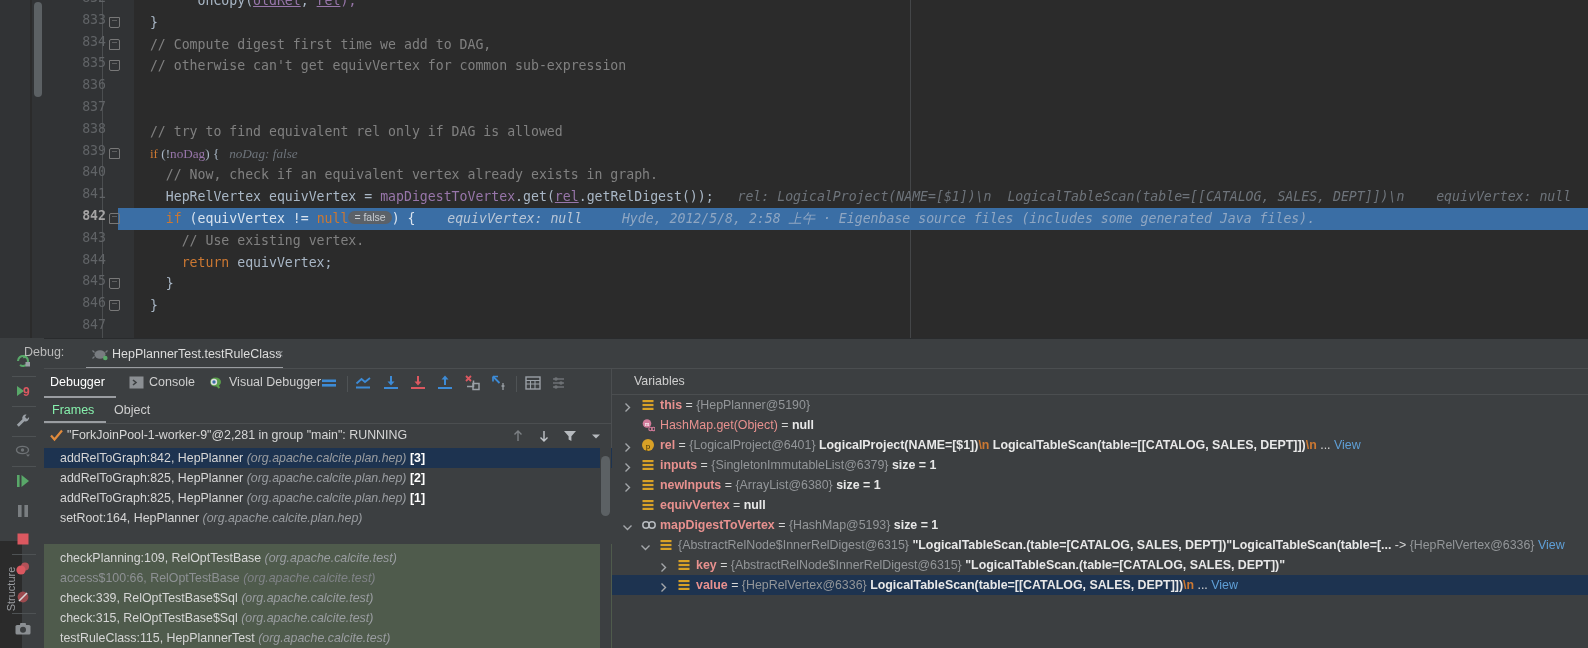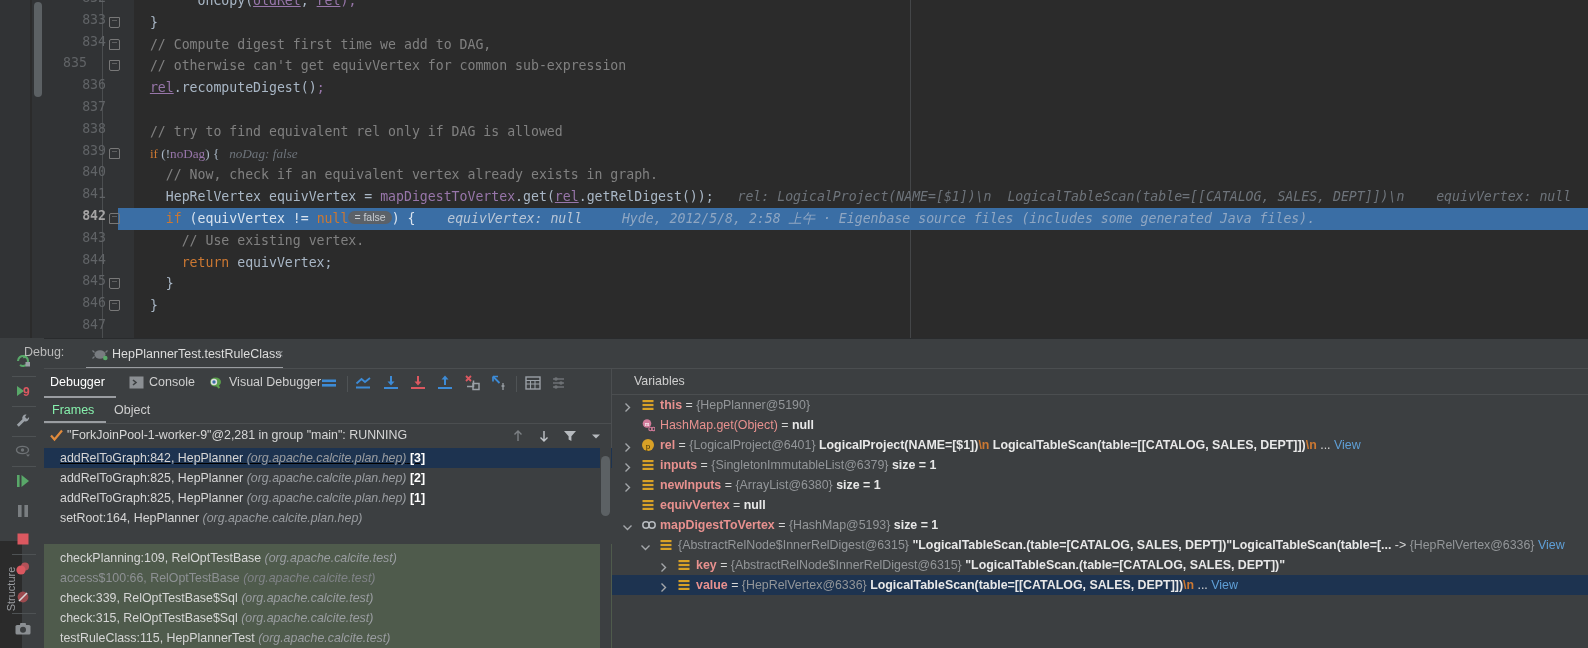--- a/index.html
+++ b/index.html
@@ -108,21 +108,21 @@
 
   
   .thread-bar { position:absolute; left:44px; top:86px; width:568px; height:24px; }
   .thread-txt { position:absolute; left:23px; top:4px; font-size:12.4px; color:#d6d6d6; white-space:nowrap; }
   .thread-check { position:absolute; left:6px; top:4px; width:13px; height:13px; }
   .tbar-icon { position:absolute; top:5px; width:14px; height:14px; }
 
   
   .frames { position:absolute; left:44px; top:110px; width:568px; height:200px; background:#3c3f41; overflow:hidden; }
   .frow { position:absolute; left:0; width:568px; height:20px; line-height:20px; font-size:12.4px; white-space:nowrap; padding-left:16px; }
-  .frow.sel { background:#1d3350;text-decoration:underline; }
+  .frow.sel { background:#1d3350; }
   .frow.test { background:#4f5b4c; }
   .fname { color:#d6d6d6; }
   .fname.dim { color:#8e9194; }
   .fpkg { color:#9a9da1; font-style:italic; }
   .fpkg.dim { color:#808387; font-style:italic; }
   .fidx { color:#ffffff; font-weight:bold; }
   .frames-scroll-track { position:absolute; left:600px; top:0; width:11px; height:200px; background:#3c3f41; }
   .frames-scroll-thumb { position:absolute; left:601px; top:2px; width:9px; height:60px; background:#5c6164; border-radius:5px; }
 
   
@@ -160,25 +160,24 @@
 
     <div class="code-area" id="code-area">
         <div class="lnum" style="top: -10px;">832</div>
         <div class="cl" style="top: -10px;"><span class="ctext" style="left:197.52px"><span class="id">onCopy(</span><span class="fl-u">oldRel</span><span class="id">, </span><span class="fl-u">rel</span><span class="fl">);</span></span></div>
         <div class="lnum" style="top: 11.8px;">833</div>
         <div class="fold close" style="top: 16.8px;"></div>
         <div class="cl" style="top: 11.8px;"><span class="ctext" style="left:149.88px"><span class="id">}</span></span></div>
         <div class="lnum" style="top: 33.6px;">834</div>
         <div class="fold open" style="top: 38.6px;"></div>
         <div class="cl" style="top: 33.6px;"><span class="ctext" style="left:149.88px"><span class="cm">// Compute digest first time we add to DAG,</span></span></div>
-        <div class="lnum" style="top: 55.4px; text-align: center;">835</div>
+        <div class="lnum" style="top: 55.4px;">835</div>
         <div class="fold close" style="top: 60.4px;"></div>
         <div class="cl" style="top: 55.4px;"><span class="ctext" style="left:149.88px"><span class="cm">// otherwise can't get equivVertex for common sub-expression</span></span></div>
         <div class="lnum" style="top: 77.2px;">836</div>
-        <div class="cl" style="top: 77.2px;"><span class="ctext" style="left:149.88px"><span class="fl-u">rel</span><span class="id">.</span><span class="id">recomputeDigest</span><span class="id">()</span><span class="fl">;</span></span></div>
         <div class="lnum" style="top: 99px;">837</div>
         <div class="cl" style="top: 99px;"><span class="ctext" style="left:149.88px"></span></div>
         <div class="lnum" style="top: 120.8px;">838</div>
         <div class="cl" style="top: 120.8px;"><span class="ctext" style="left:149.88px"><span class="cm">// try to find equivalent rel only if DAG is allowed</span></span></div>
         <div class="lnum" style="top: 142.6px;">839</div>
         <div class="fold open" style="top: 147.6px;"></div>
         <div class="cl" style="top: 142.6px; font-family: Liberation Serif, serif;"><span class="ctext" style="left:149.88px"><span class="k">if</span><span class="id"> (!</span><span class="fl">noDag</span><span class="id">) {</span><span class="hint">   noDag: false</span></span></div>
         <div class="lnum" style="top: 164.4px;">840</div>
         <div class="cl" style="top: 164.4px;"><span class="ctext" style="left:165.76px"><span class="cm">// Now, check if an equivalent vertex already exists in graph.</span></span></div>
         <div class="lnum" style="top: 186.2px;">841</div>

